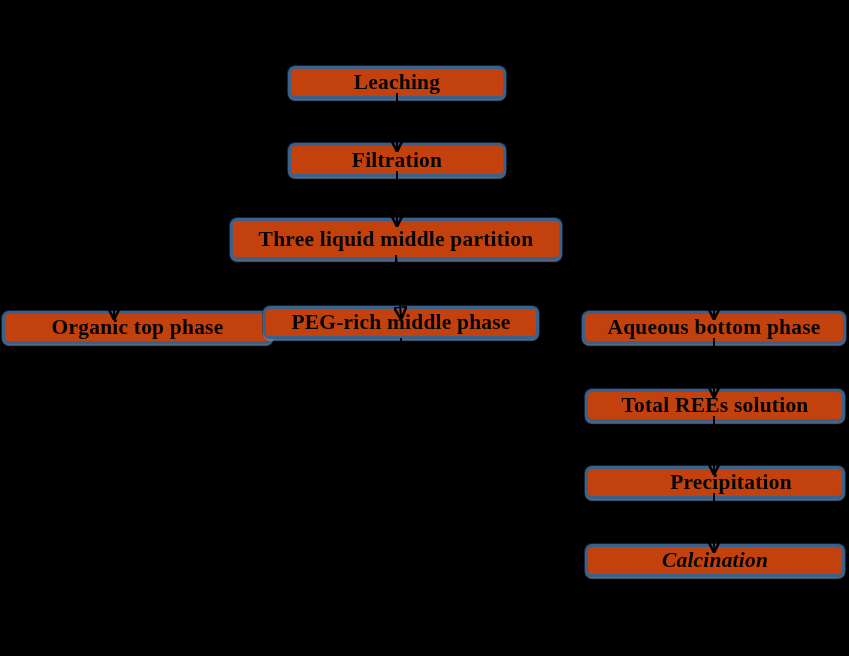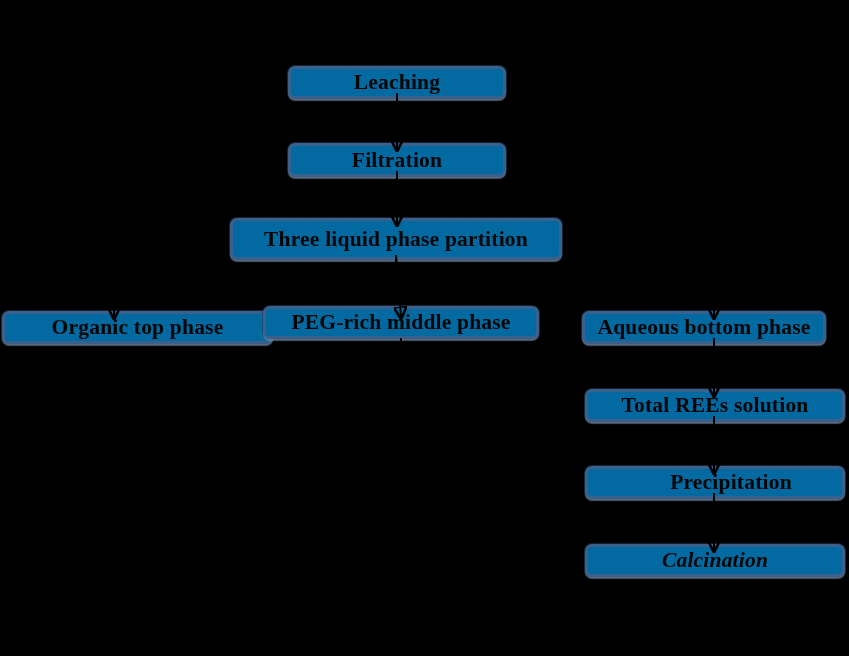--- a/index.html
+++ b/index.html
@@ -6,41 +6,41 @@
   #canvas{
     position:relative;
     width:849px;height:656px;
     background:#000000;
     overflow:hidden;
     font-family:"Liberation Serif","DejaVu Serif",serif;
   }
   .node{
     position:absolute;
     box-sizing:border-box;
-    background:#0369a1;
+    background:#c2410c;
     border:3px solid #39618c;
     border-radius:7px;
     display:flex;
     align-items:center;
     justify-content:center;
     font-weight:700;
     font-size:21.5px;
     color:#050505;
     letter-spacing:0.2px;
     box-shadow:0 2px 1px rgba(142,162,188,0.55), 0 0 0 1px rgba(30,55,85,0.6);
     z-index:1;
     white-space:nowrap;
   }
   
   .n-leaching      {left:288px; top:66px;  width:218px; height:33px;}
   .n-filtration    {left:288px; top:143px; width:218px; height:34px;}
   .n-partition     {left:230px; top:218px; width:332px; height:42px;}
   .n-organic       {left:2px;   top:311px; width:271px; height:33px;}
   .n-peg           {left:263px; top:306px; width:276px; height:33px;}
-  .n-aqueous       {left:582px; top:311px; width:244px; height:33px;}
+  .n-aqueous       {left:582px; top:311px; width:264px; height:33px;}
   .n-total-rees    {left:585px; top:389px; width:260px; height:33px;align-items:center;}
   .n-precipitation {left:585px; top:466px; width:260px; height:33px;padding-left:32px;}
   .n-calcination   {left:585px; top:544px; width:260px; height:33px;font-style:italic;}
 
   #connector-layer{
     position:absolute;
     left:0;top:0;
     width:849px;height:656px;
     z-index:5;
     pointer-events:none;
@@ -75,21 +75,21 @@
 
   <div class="node n-leaching">
     <span>Leaching</span>
   </div>
 
   <div class="node n-filtration">
     <span>Filtration</span>
   </div>
 
   <div class="node n-partition">
-    <span>Three liquid phase partition</span>
+    <span>Three liquid middle partition</span>
   </div>
 
   <div class="node n-organic">
     <span>Organic top phase</span>
   </div>
 
   <div class="node n-peg">
     <span>PEG-rich middle phase</span>
   </div>
 

